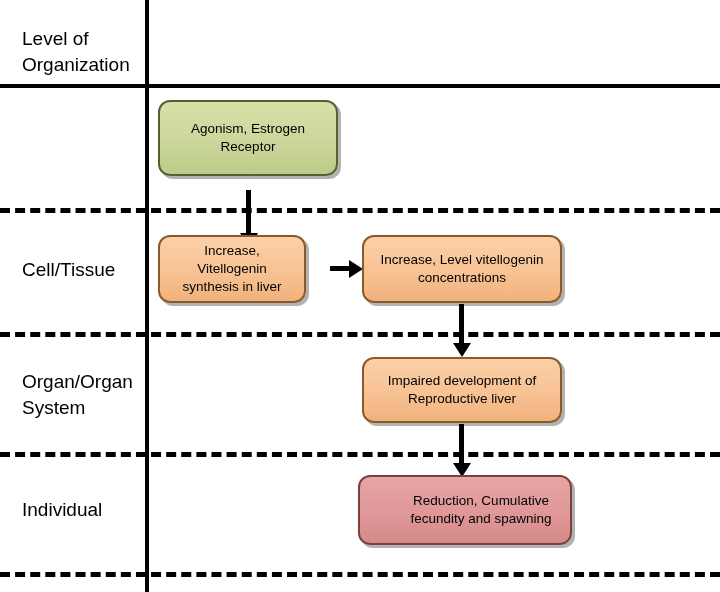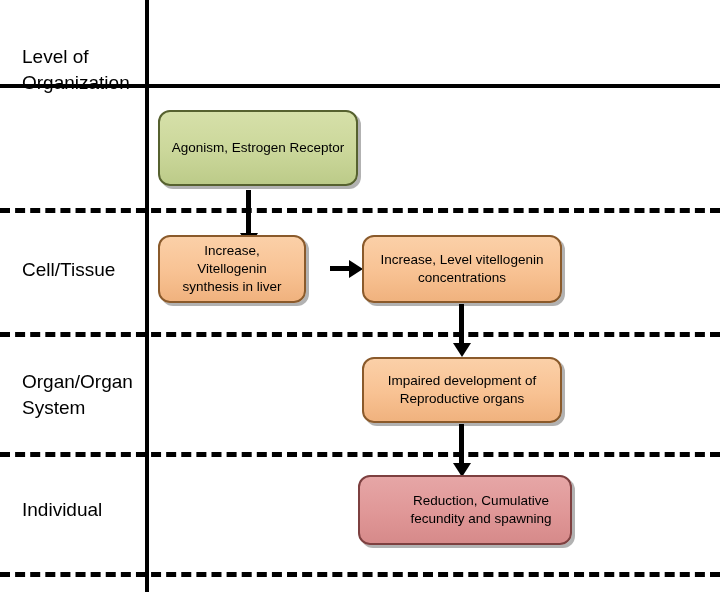--- a/index.html
+++ b/index.html
@@ -141,37 +141,37 @@
 <div id="canvas">
 
   <div class="header-rule"></div>
   <div class="v-divider"></div>
 
   <div class="dash-rule" style="top:208px;"></div>
   <div class="dash-rule" style="top:332px;"></div>
   <div class="dash-rule" style="top:452px;"></div>
   <div class="dash-rule" style="top:572px;"></div>
 
-  <div class="row-label" id="label-header" style="white-space: pre-line; margin-top: 18px;">Level of
+  <div class="row-label" id="label-header" style="white-space: pre-line;">Level of
 Organization</div>
 
 
   <div class="row-label" style="top: 257px; white-space: pre-line;">Cell/Tissue</div>
   <div class="row-label" style="top: 369px; white-space: pre-line;">Organ/Organ
 System</div>
   <div class="row-label" style="top: 497px; white-space: pre-line;">Individual</div>
 
   <div class="arrow-v" style="left:246px; top:190px; height:44px;"></div>
   <div class="arrow-h" style="left:330px; top:266px; width:20px;"></div>
   <div class="arrow-v" style="left:459px; top:304px; height:40px;"></div>
   <div class="arrow-v" style="left:459px; top:424px; height:40px;"></div>
 
-  <div class="node node-green" style="left:158px; top:110px; width:200px; height:76px;">Agonism, Estrogen Receptor</div>
+  <div class="node node-green" style="left:158px; top:100px; width:180px; height:76px;">Agonism, Estrogen Receptor</div>
 
   <div class="node node-orange" style="left:158px; top:235px; width:148px; height:68px;">Increase, Vitellogenin synthesis in liver</div>
 
   <div class="node node-orange" style="left:362px; top:235px; width:200px; height:68px;">Increase, Level vitellogenin concentrations</div>
 
-  <div class="node node-orange" style="left:362px; top:357px; width:200px; height:66px;">Impaired development of Reproductive organs</div>
+  <div class="node node-orange" style="left:362px; top:357px; width:200px; height:66px;">Impaired development of Reproductive liver</div>
 
   <div class="node node-pink" style="left:358px; top:475px; width:214px; height:70px;padding-left:42px;">Reduction, Cumulative fecundity and spawning</div>
 
 </div>
 
 </body></html>

